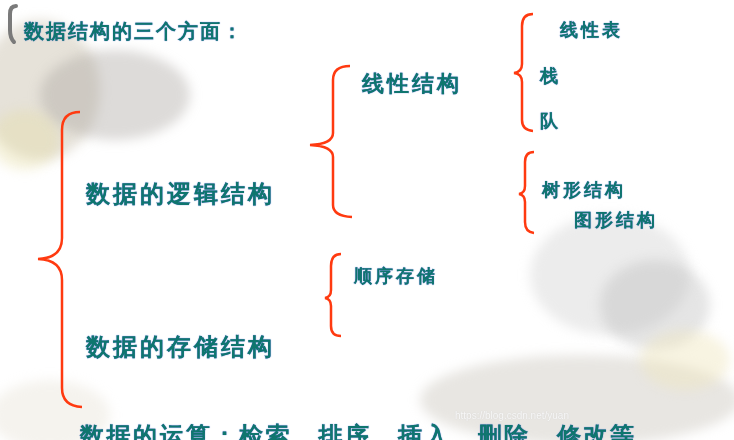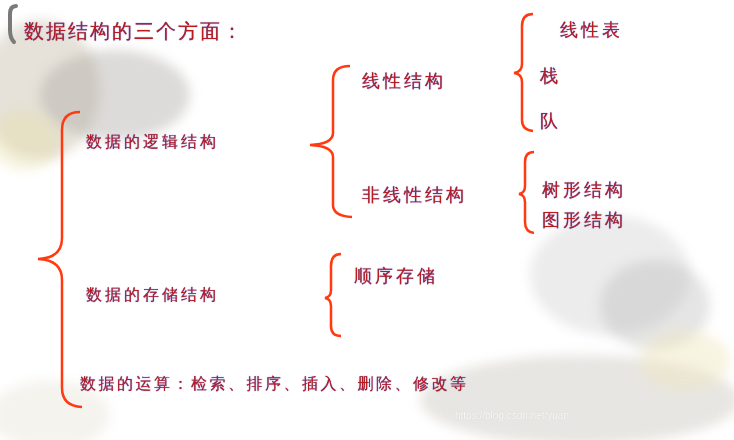--- a/index.html
+++ b/index.html
@@ -1,22 +1,22 @@
 <!DOCTYPE html>
 <html><head>
   <meta charset="utf-8">
   <style>
     html, body { margin: 0; padding: 0; }
     body { width: 734px; height: 440px; overflow: hidden; background: #ffffff; position: relative; font-family: "DejaVu Sans", sans-serif; }
     .stage { position: absolute; left: 0; top: 0; width: 734px; height: 440px; overflow: hidden; background: #ffffff; }
     .blob { position: absolute; border-radius: 50%; filter: blur(6px); }
-    .txt { position: absolute; color: #b91c1c; font-weight: normal; white-space: nowrap; letter-spacing: 3px; text-shadow: 0 0 1px #3a50d0; }
+    .txt { position: absolute; color: #0f766e; font-weight: bold; white-space: nowrap; letter-spacing: 3px; text-shadow: 0 0 1px #3a50d0; }
     .title { font-size: 20px; letter-spacing: 2px; }
-    .lv1 { font-size: 16px; }
-    .lv2 { font-size: 18px; }
+    .lv1 { font-size: 24px; margin-top: 46px; }
+    .lv2 { font-size: 22px; }
     .lv3 { font-size: 18px; }
     svg.br { position: absolute; left: 0; top: 0; }
     .watermark { position: absolute; left: 455px; top: 410px; font-size: 10px; color: rgba(255,255,255,0.85); text-shadow: 0 0 1px #c8c8c8; letter-spacing: 0; font-family: "Liberation Sans", sans-serif; }
     .logo-box { position: absolute; left: 633px; top: 404px; width: 101px; height: 36px; background: #ffffff; display: flex; align-items: center; gap: 3px; padding-left: 8px; box-sizing: border-box; }
     .logo-text { font-size: 16px; color: #555555; font-family: "DejaVu Sans", sans-serif; }
   </style>
 </head>
 <body>
 
 <div class="stage">
@@ -47,23 +47,22 @@
     <path d="M341 254 Q331 254 331 266 L331 290 Q331 297 325 298 Q331 299 331 306 L331 326 Q331 336 341 336" stroke="#ff3a10" stroke-width="2.5" fill="none"></path>
   </svg>
 
   <div class="txt title" style="left:24px;top:18px;">数据结构的三个方面：</div>
 
   <div class="txt lv1" style="left:86px;top:132px;">数据的逻辑结构</div>
   <div class="txt lv2" style="left:362px;top:69px;">线性结构</div>
   <div class="txt lv3" style="left:540px;top:18px;padding-left:20px;">线性表</div>
   <div class="txt lv3" style="left:540px;top:64px;">栈</div>
   <div class="txt lv3" style="left:540px;top:109px;">队</div>
-  <div class="txt lv2" style="left:362px;top:183px;">非线性结构</div>
   <div class="txt lv3" style="left:542px;top:178px;">树形结构</div>
-  <div class="txt lv3" style="left:542px;top:208px;">图形结构</div>
+  <div class="txt lv3" style="left:574px;top:208px;">图形结构</div>
 
   <div class="txt lv1" style="left:86px;top:285px;">数据的存储结构</div>
   <div class="txt lv3" style="left:354px;top:264px;">顺序存储</div>
 
   <div class="txt lv1" style="left:80px;top:374px;letter-spacing:2.5px;text-align:right;">数据的运算：检索、排序、插入、删除、修改等</div>
 
   <div class="watermark">https://blog.csdn.net/yuan</div>
 
 </div>
 

